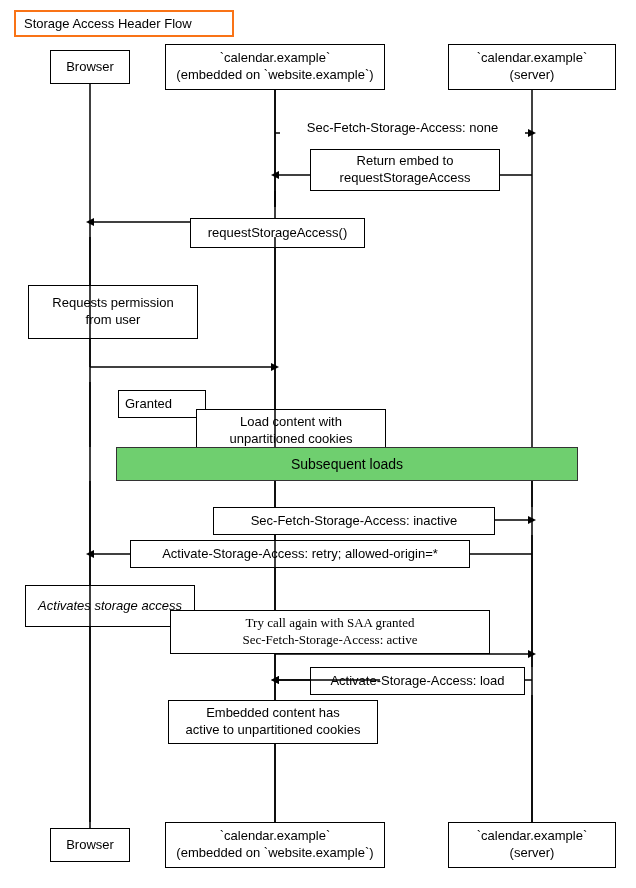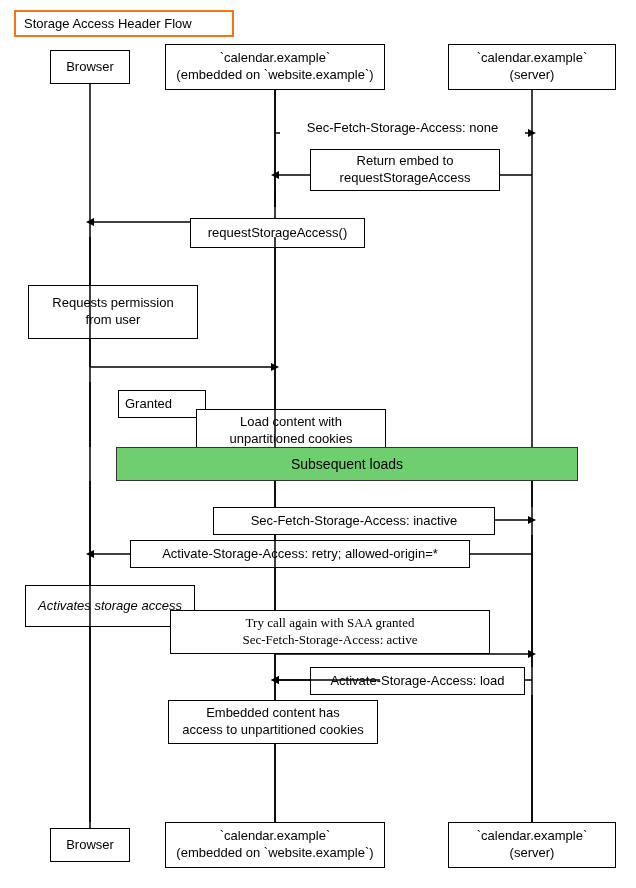--- a/index.html
+++ b/index.html
@@ -172,21 +172,21 @@
     <span style="white-space:pre-line;">Try call again with SAA granted
 Sec-Fetch-Storage-Access: active</span>
   </div>
 
   <div class="box" style="left:310px; top:667px; width:215px; height:28px; display:flex; align-items:center; justify-content:center;">
     <span>Activate-Storage-Access: load</span>
   </div>
 
   <div class="box" style="left:168px; top:700px; width:210px; height:44px; display:flex; align-items:center; justify-content:center; text-align:center; white-space:pre-line;">
     <span style="white-space:pre-line;">Embedded content has
-access to unpartitioned cookies</span>
+active to unpartitioned cookies</span>
   </div>
 
   <div class="box" style="left:50px; top:828px; width:80px; height:34px; display:flex; align-items:center; justify-content:center;">
     <span>Browser</span>
   </div>
 
   <div class="box" style="left:165px; top:822px; width:220px; height:46px; display:flex; align-items:center; justify-content:center; text-align:center; white-space:pre-line;">
     <span style="white-space:pre-line; font-size:13px;">`calendar.example`
 (embedded on `website.example`)</span>
   </div>

